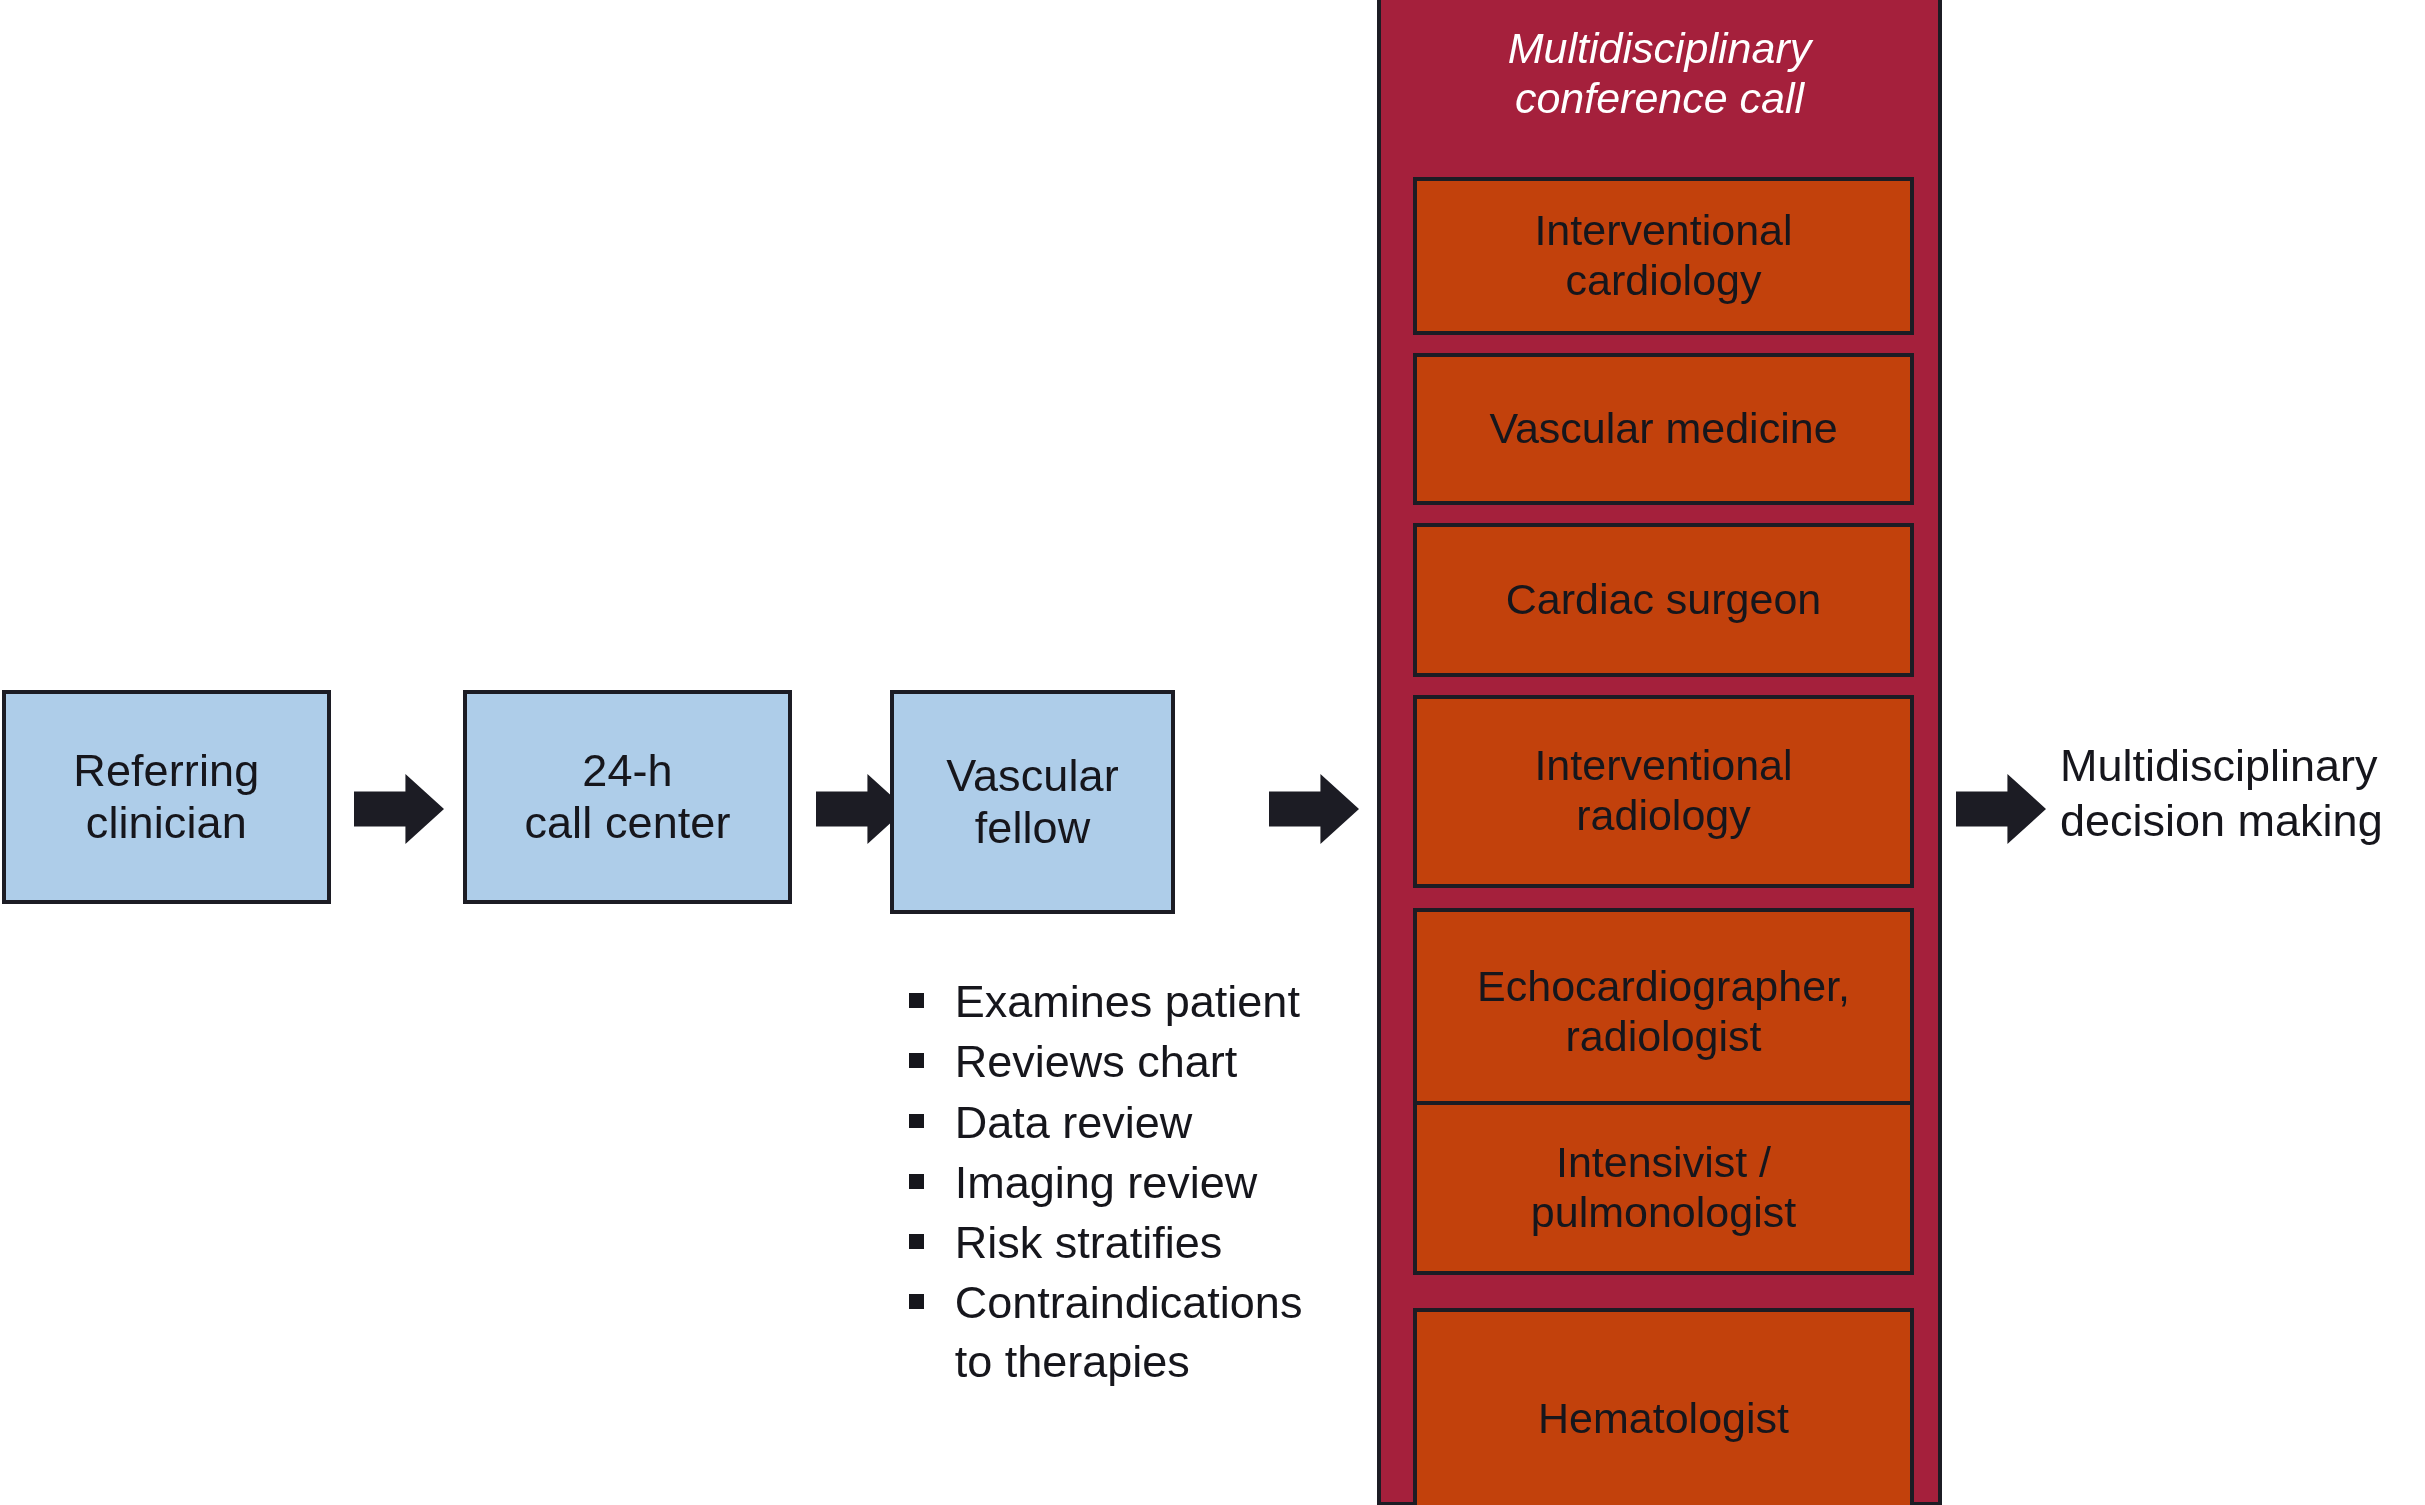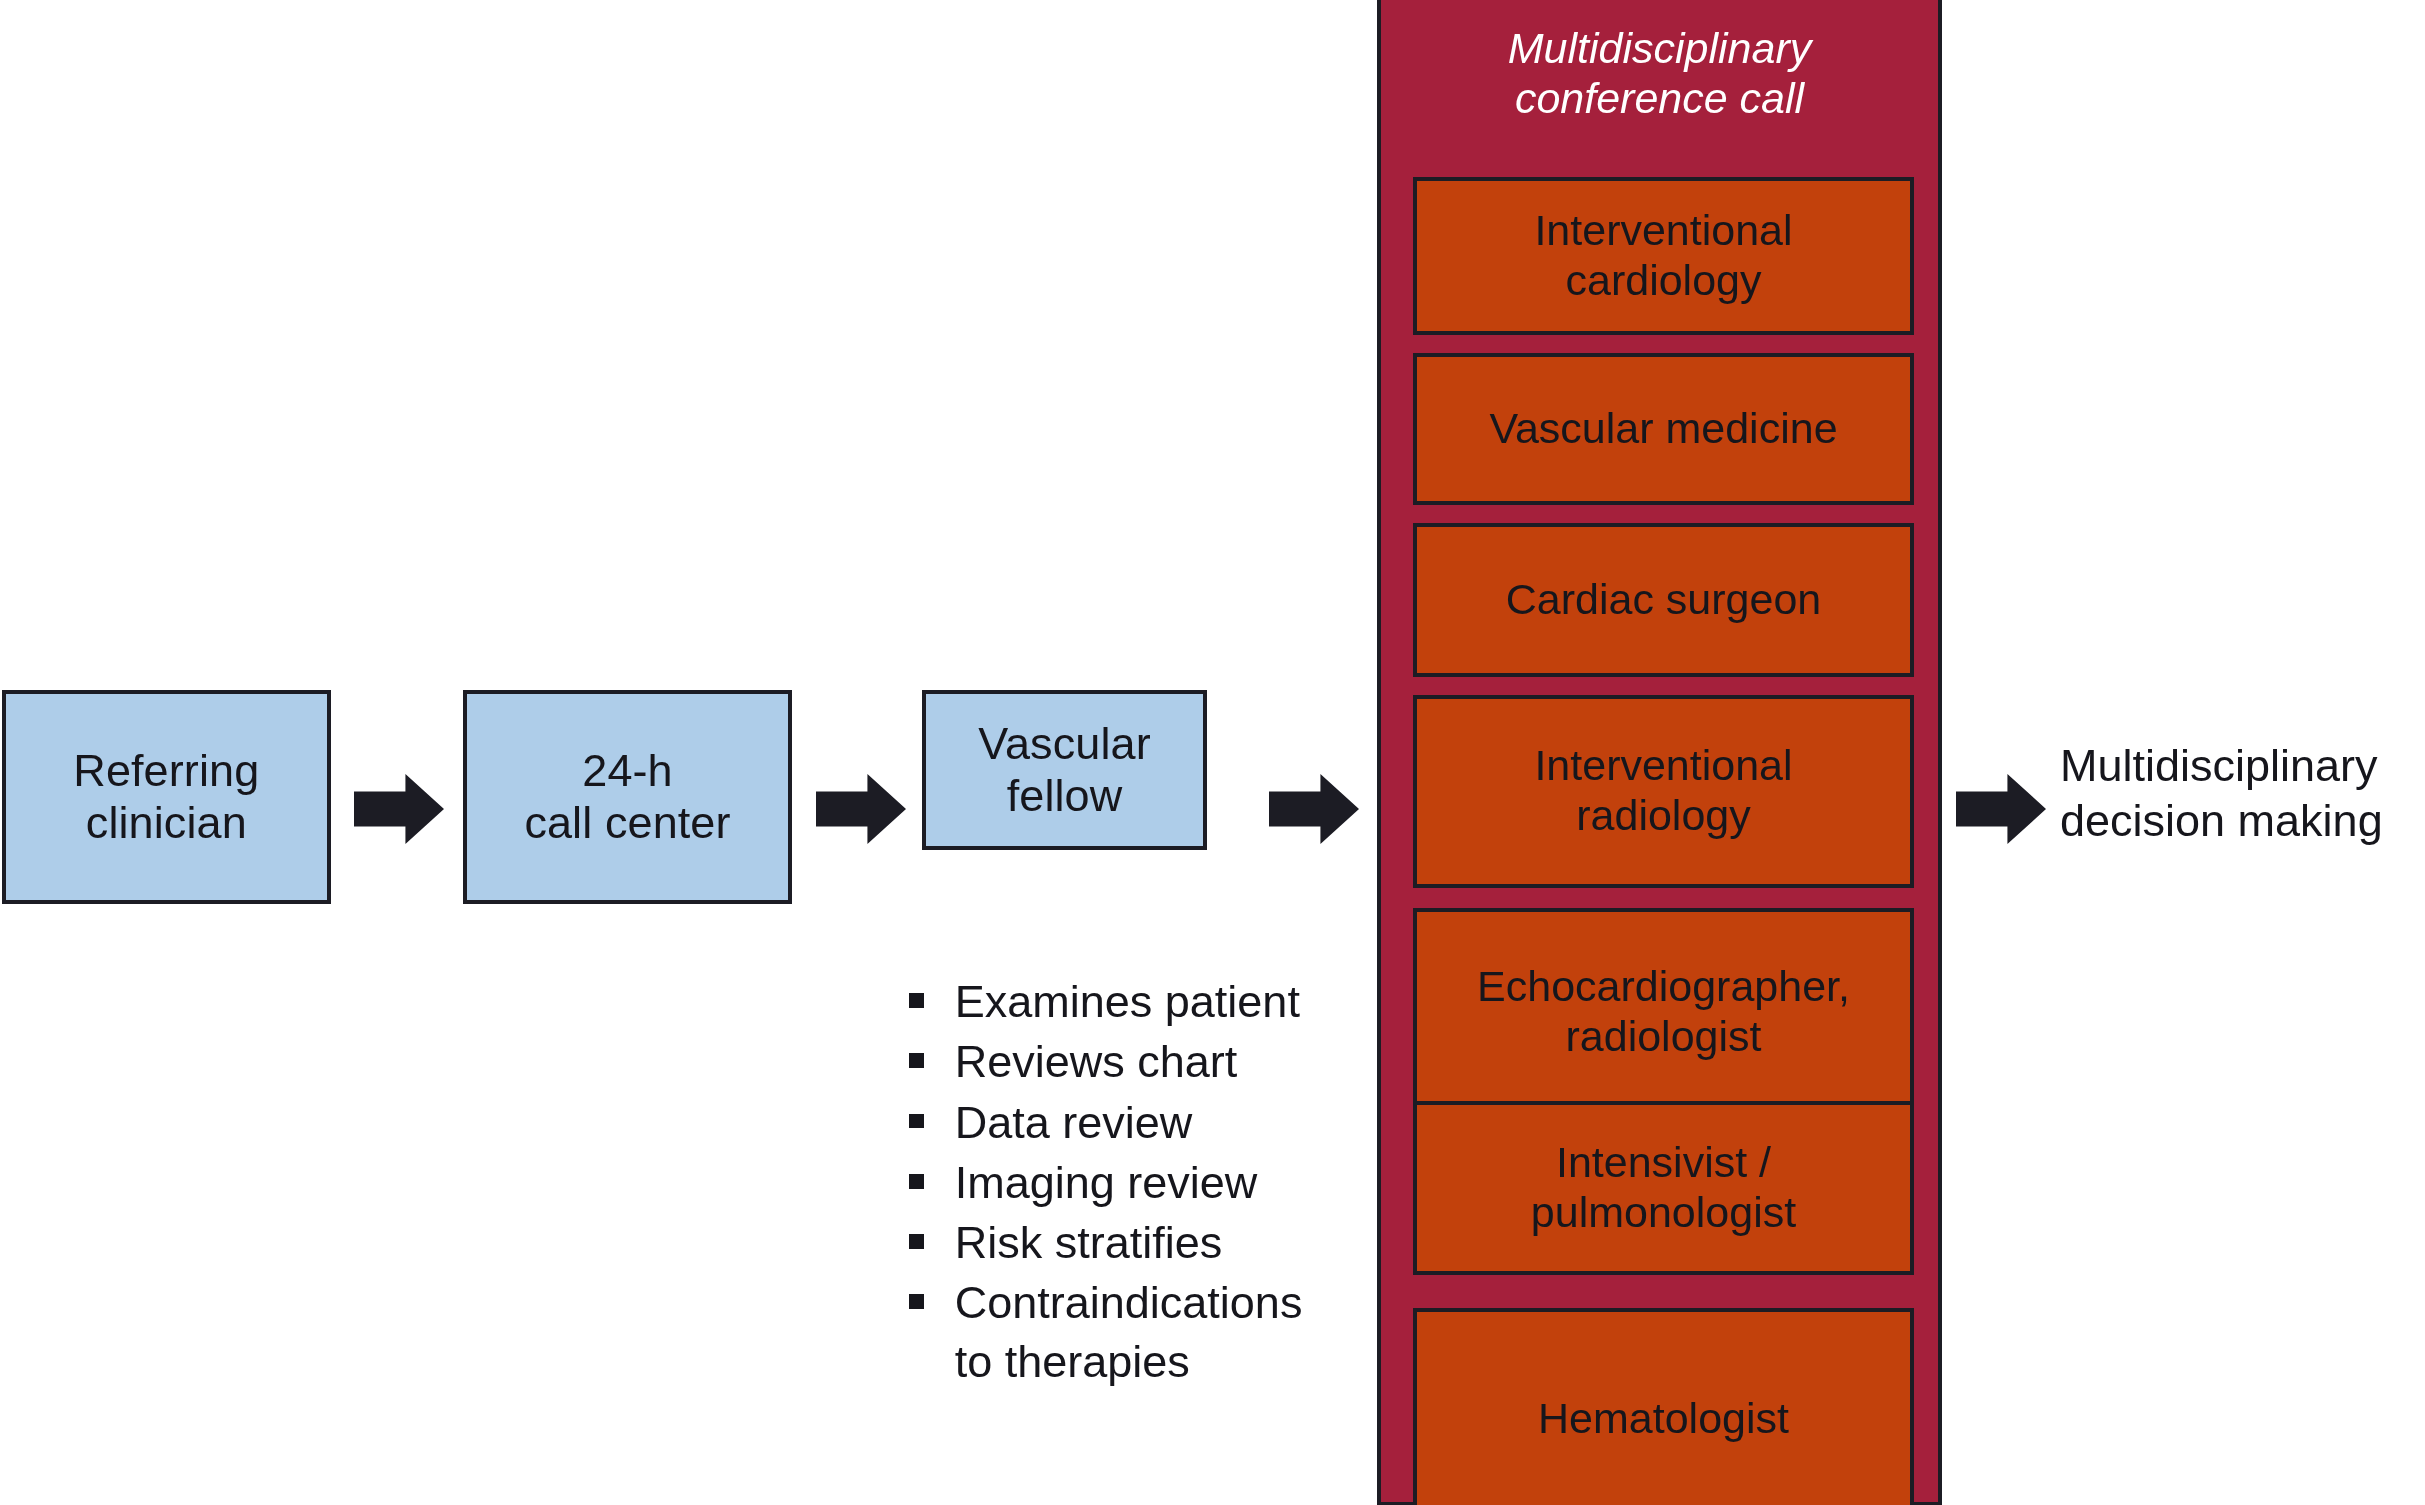--- a/index.html
+++ b/index.html
@@ -34,21 +34,21 @@
     font-size: 45px;
     color: #16161c;
     letter-spacing: 0.1px;
     padding: 0 21px;
   }
   .box span { display: block; white-space: pre-line; }
 
   
   #box-referring-clinician { left: 1.8px;    top: 690px; width: 329px; height: 214px; }
   #box-call-center         { left: 463px;  top: 690px; width: 329px; height: 214px; }
-  #box-vascular-fellow     { left: 922px; top: 690px; width: 285px; height: 160px; }
+  #box-vascular-fellow     { left: 890px; top: 690px; width: 285px; height: 224px; }
 
   
   .arrow {
     position: absolute;
     width: 90px;
     height: 70px;
   }
   .arrow svg { display: block; width: 100%; height: 100%; }
   #arrow-1 { left: 354px;  top: 774px; }
   #arrow-2 { left: 816px;  top: 774px; }

